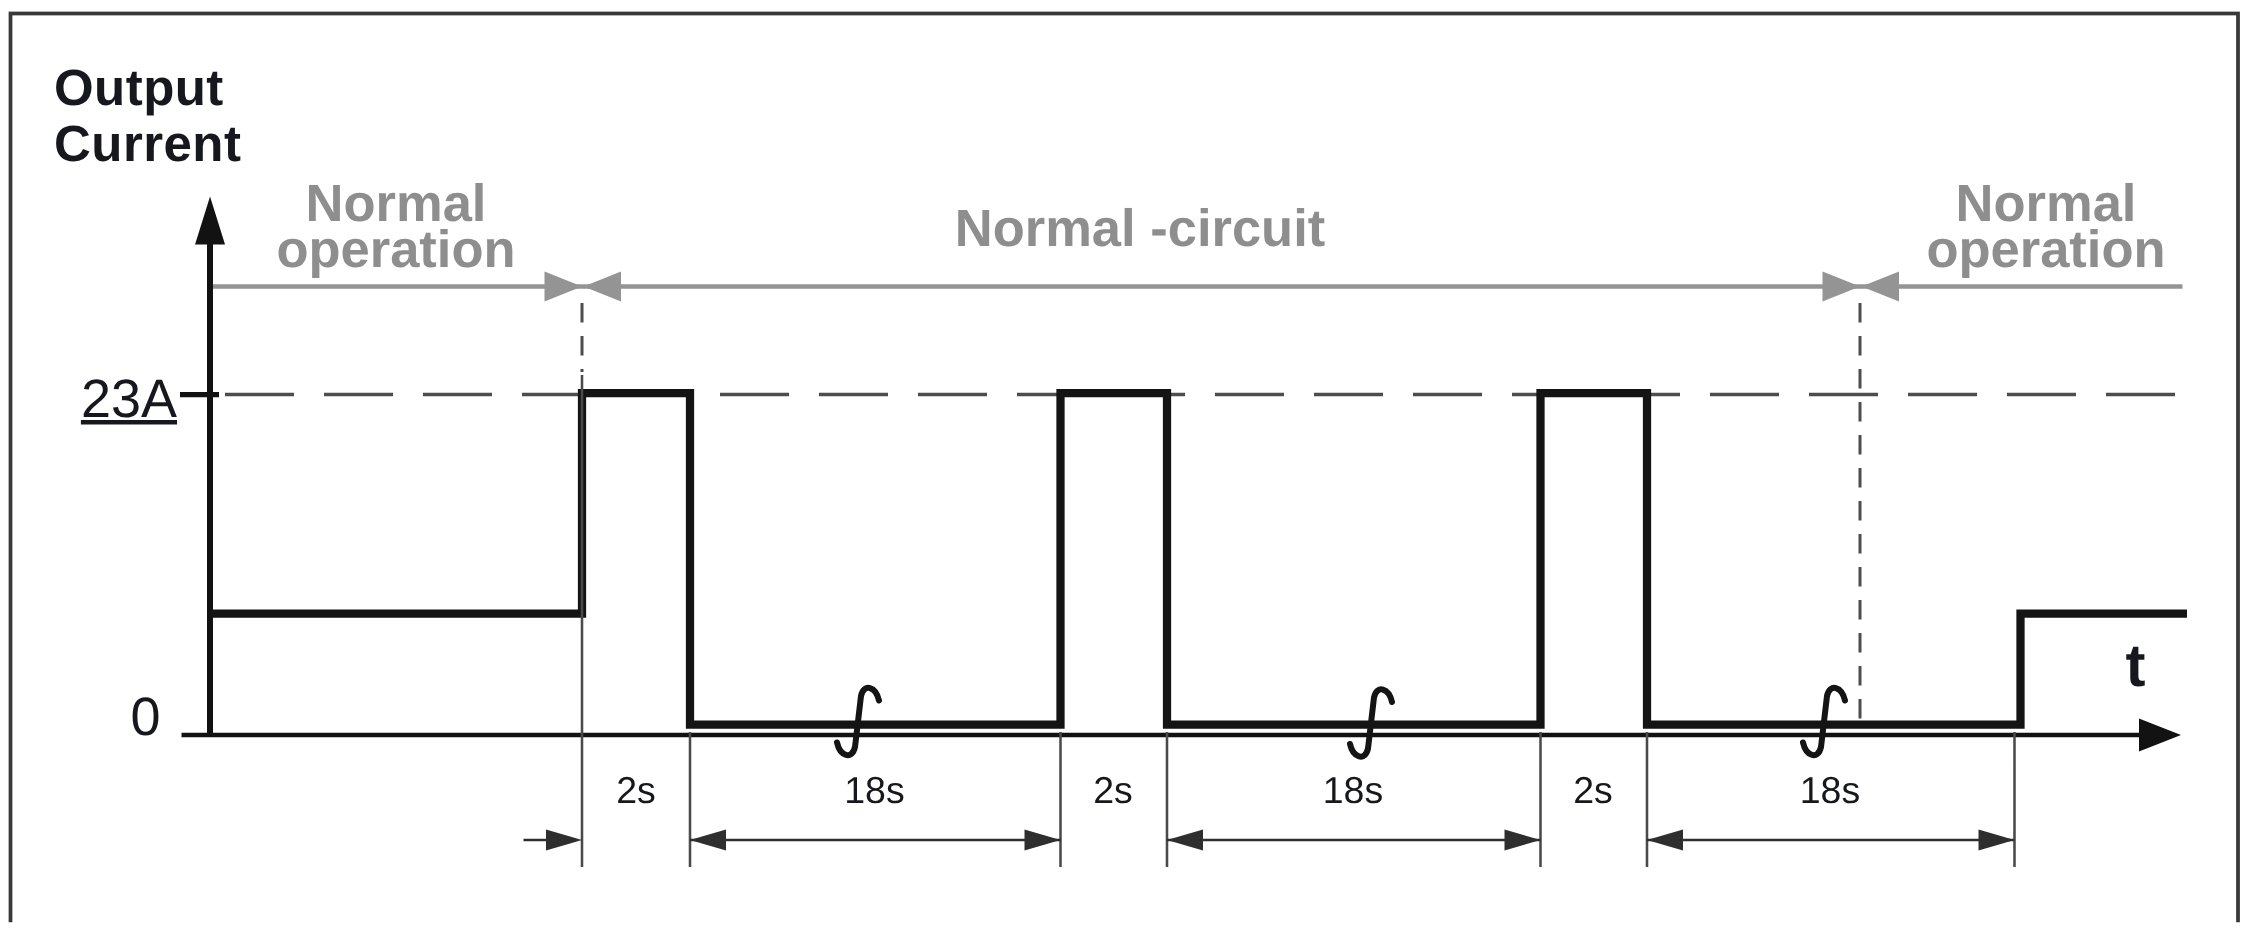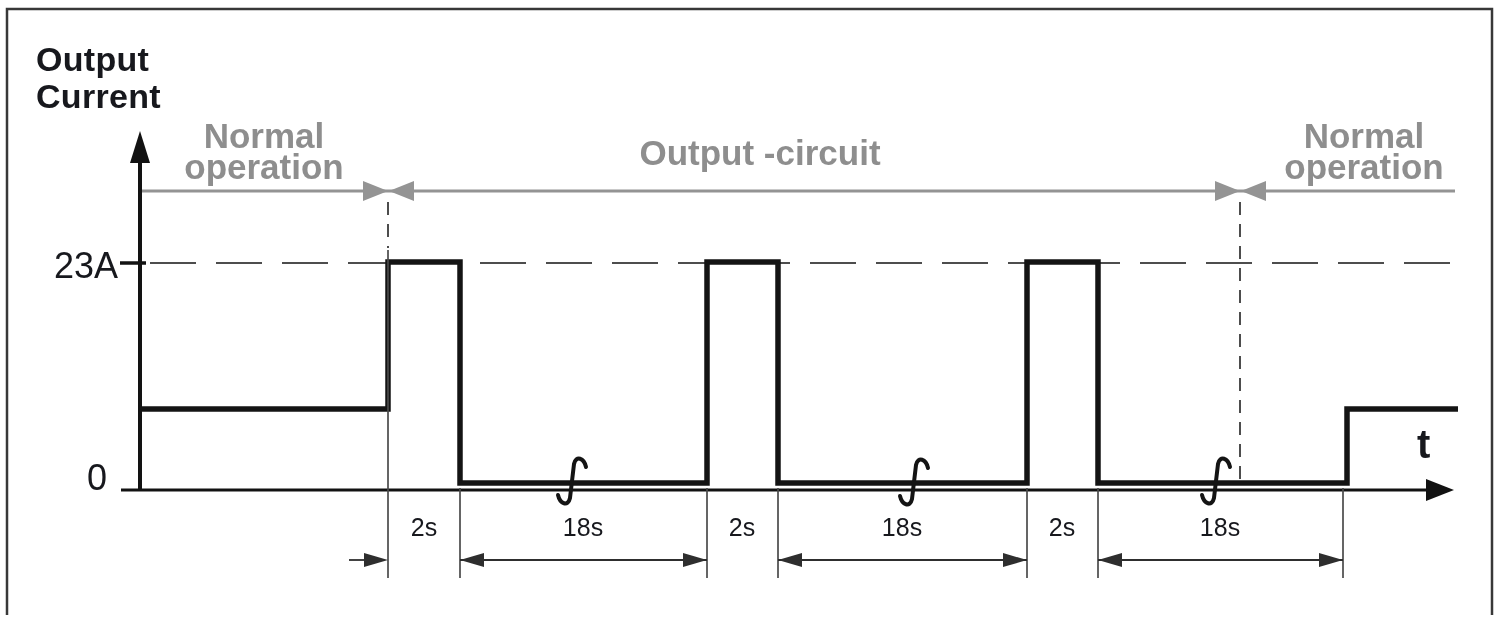--- a/index.html
+++ b/index.html
@@ -12,21 +12,21 @@
     --ink:#17181d;
   }
   html,body{margin:0;padding:0;background:#ffffff;}
   .stage{
     position:relative;width:1500px;height:615px;background:#ffffff;
     font-family:"Liberation Sans","DejaVu Sans",sans-serif;overflow:hidden;
   }
   .stage svg{position:absolute;left:0;top:0;}
   .lbl{position:absolute;color:var(--ink);}
   .axis-title{left:36px;top:41px;font-size:34px;font-weight:bold;line-height:37px;white-space:pre-line;letter-spacing:.3px;}
-  .tick-23a{left:28px;top:245px;width:90px;text-align:right;font-size:36px;}
+  .tick-23a{left:28px;top:245px;width:90px;text-align:right;font-size:36px;text-decoration:underline;}
   .tick-0{left:82px;top:457px;width:30px;text-align:center;font-size:36px;}
   .t-label{left:1417px;top:422px;font-size:40px;font-weight:bold;}
   .phase{position:absolute;top:120px;color:var(--gray-label);font-weight:bold;font-size:35px;line-height:31px;text-align:center;white-space:pre-line;}
   .phase-left{left:152px;width:224px;}
   .phase-mid{left:608px;width:304px;top:137px;}
   .phase-right{left:1252px;width:224px;}
   .dur{position:absolute;top:513px;width:80px;text-align:center;font-size:25px;color:var(--ink);}
   
   .frame{fill:none;stroke:var(--frame-border);stroke-width:2.5;}
   .shadow{stroke:#c9d5e3;stroke-width:2;}
@@ -118,21 +118,21 @@
       <polygon class="dim-head" points="1098,560 1122,553 1122,567"></polygon>
       <polygon class="dim-head" points="1343,560 1319,553 1319,567"></polygon>
     </g>
   </svg>
 
   <div class="lbl axis-title">Output
 Current</div>
 
   <div class="phase phase-left">Normal
 operation</div>
-  <div class="phase phase-mid">Output -circuit</div>
+  <div class="phase phase-mid">Normal -circuit</div>
   <div class="phase phase-right">Normal
 operation</div>
 
   <div class="lbl tick-23a">23A</div>
   <div class="lbl tick-0">0</div>
   <div class="lbl t-label">t</div>
 
   <div class="dur" style="left:384px;">2s</div>
   <div class="dur" style="left:543px;">18s</div>
   <div class="dur" style="left:702px;">2s</div>

